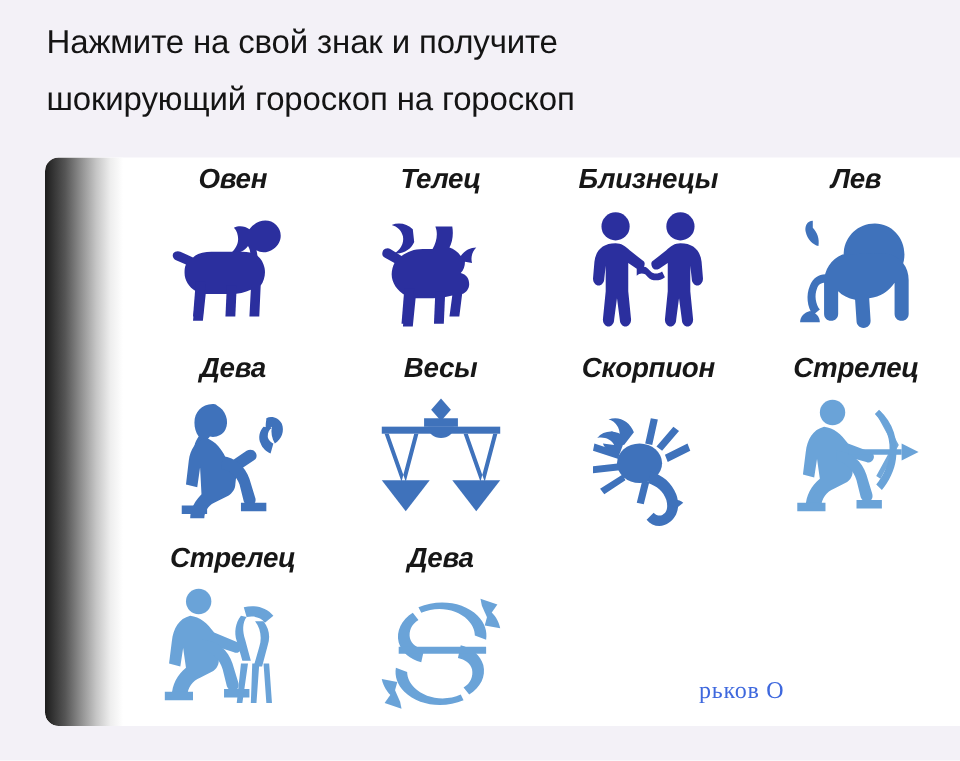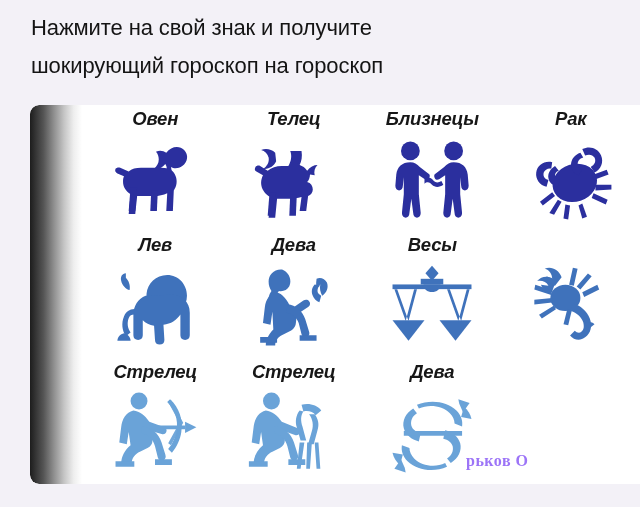--- a/index.html
+++ b/index.html
@@ -173,40 +173,20 @@
           <path d="M27 30c-9 0-14 5-15 13l-1 12c0 3 2 5 4 5s4-2 4-5l1-9v18l-2 20c0 3 2 5 4 5s4-2 4-5l2-15 2 15c0 3 2 5 4 5s4-2 4-5l-2-20V44l6 4c2 1 4 1 5-1 1-2 1-4-1-5l-9-7c-3-3-6-5-10-5z"></path>
 
           <circle cx="73" cy="18" r="10"></circle>
           <path d="M73 30c9 0 14 5 15 13l1 12c0 3-2 5-4 5s-4-2-4-5l-1-9v18l2 20c0 3-2 5-4 5s-4-2-4-5l-2-15-2 15c0 3-2 5-4 5s-4-2-4-5l2-20V44l-6 4c-2 1-4 1-5-1-1-2-1-4 1-5l9-7c3-3 6-5 10-5z"></path>
 
           <path d="M42 48c3-2 6-2 8 0l2 2c2 2 5 2 8 0l2 4c-4 3-9 3-12 0l-2-2c-2-1-4-1-6 1z"></path>
         </svg>
       </div>
     </div>
 
-    <div class="cell row1">
-      <div class="sign-label">Рак</div>
-      <div class="sign-art">
-        <svg viewBox="0 0 100 100" aria-hidden="true">
-
-          <ellipse cx="54" cy="52" rx="24" ry="20" transform="rotate(-18 54 52)"></ellipse>
-
-          <path d="M62 16c8-4 17-1 20 7 3 7 0 15-7 18l-4-6c4-2 6-6 4-10-2-3-6-4-10-2z"></path>
-          <path d="M60 20c-6 2-10 7-10 13 0 5 3 9 8 11l4-6c-3-1-5-3-5-6 0-3 2-6 6-7z"></path>
-
-          <path d="M30 30c-8-2-16 3-17 11-1 7 4 14 11 15l2-7c-4-1-6-4-5-8 1-3 5-5 8-4z"></path>
-          <path d="M33 34c-5 3-8 8-7 13 1 5 5 8 10 9l2-7c-3 0-5-2-5-5 0-2 1-4 4-5z"></path>
-
-          <path d="M72 44l16-6 2 5-16 6zM76 54l17 0 0 5-17 1zM74 63l15 7-2 5-15-7z"></path>
-
-          <path d="M33 66l-13 10-3-4 13-10zM40 72l-8 14-5-2 9-14zM49 76l-2 15-5-1 2-15z"></path>
-          <path d="M58 76l4 14 5-2-5-14z"></path>
-        </svg>
-      </div>
-    </div>
 
     <div class="cell row2">
       <div class="sign-label">Лев</div>
       <div class="sign-art">
         <svg viewBox="0 0 100 100" aria-hidden="true">
 
           <path d="M63 16c-12 0-21 9-22 20-1 9 4 17 12 21 3 2 7 2 10 2 12 0 21-9 21-21S75 16 63 16z"></path>
 
           <path d="M40 38c-8 3-13 11-13 20v22c0 3 2 5 5 5s5-2 5-5V64c3 3 7 5 12 6l1 15c0 3 2 5 5 5s5-2 5-5l-1-16c8-1 14-5 18-11v22c0 3 2 5 5 5s5-2 5-5V56c0-11-8-19-19-19z"></path>
 
@@ -249,20 +229,21 @@
           <path d="M13 31l12 34h-3L10 31zM31 31L22 65h3l9-34zM69 31l12 34h-3L66 31zM87 31l-9 34h3l9-34z"></path>
 
           <path d="M8 64h34l-17 22z"></path>
 
           <path d="M58 64h34L75 86z"></path>
         </svg>
       </div>
     </div>
 
     <div class="cell row2">
+      <div class="sign-label">Скорпион</div>
       <div class="sign-art">
         <svg viewBox="0 0 100 100" aria-hidden="true">
 
           <ellipse cx="44" cy="52" rx="16" ry="14"></ellipse>
           <path d="M52 58c8 2 15 8 18 16 3 8 1 16-5 20-5 4-12 3-16-2l5-5c2 2 5 3 7 1 3-2 3-6 2-10-2-6-7-10-13-12z"></path>
           <path d="M64 80c3-3 8-3 11 0l-5 4z"></path>
 
           <path d="M34 34c-6-6-15-6-20 0 5-1 10 1 12 5l-8-1c2 5 7 8 12 7z"></path>
           <path d="M40 30c-3-8-11-12-18-9 5 1 8 6 8 11l-6-3c0 5 4 9 9 10z"></path>
 
@@ -333,13 +314,13 @@
           <path d="M16 84c-4-3-7-8-8-13l11 2z"></path>
 
           <path d="M20 48h62v5H20z"></path>
         </svg>
       </div>
     </div>
 
   </div>
 </div>
 
-<div id="watermark" style="color: #8b5cf6; font-weight: bold;">рьков О</div>
+<div id="watermark" style="color: #1d4ed8;">рьков О</div>
 
 </body></html>

